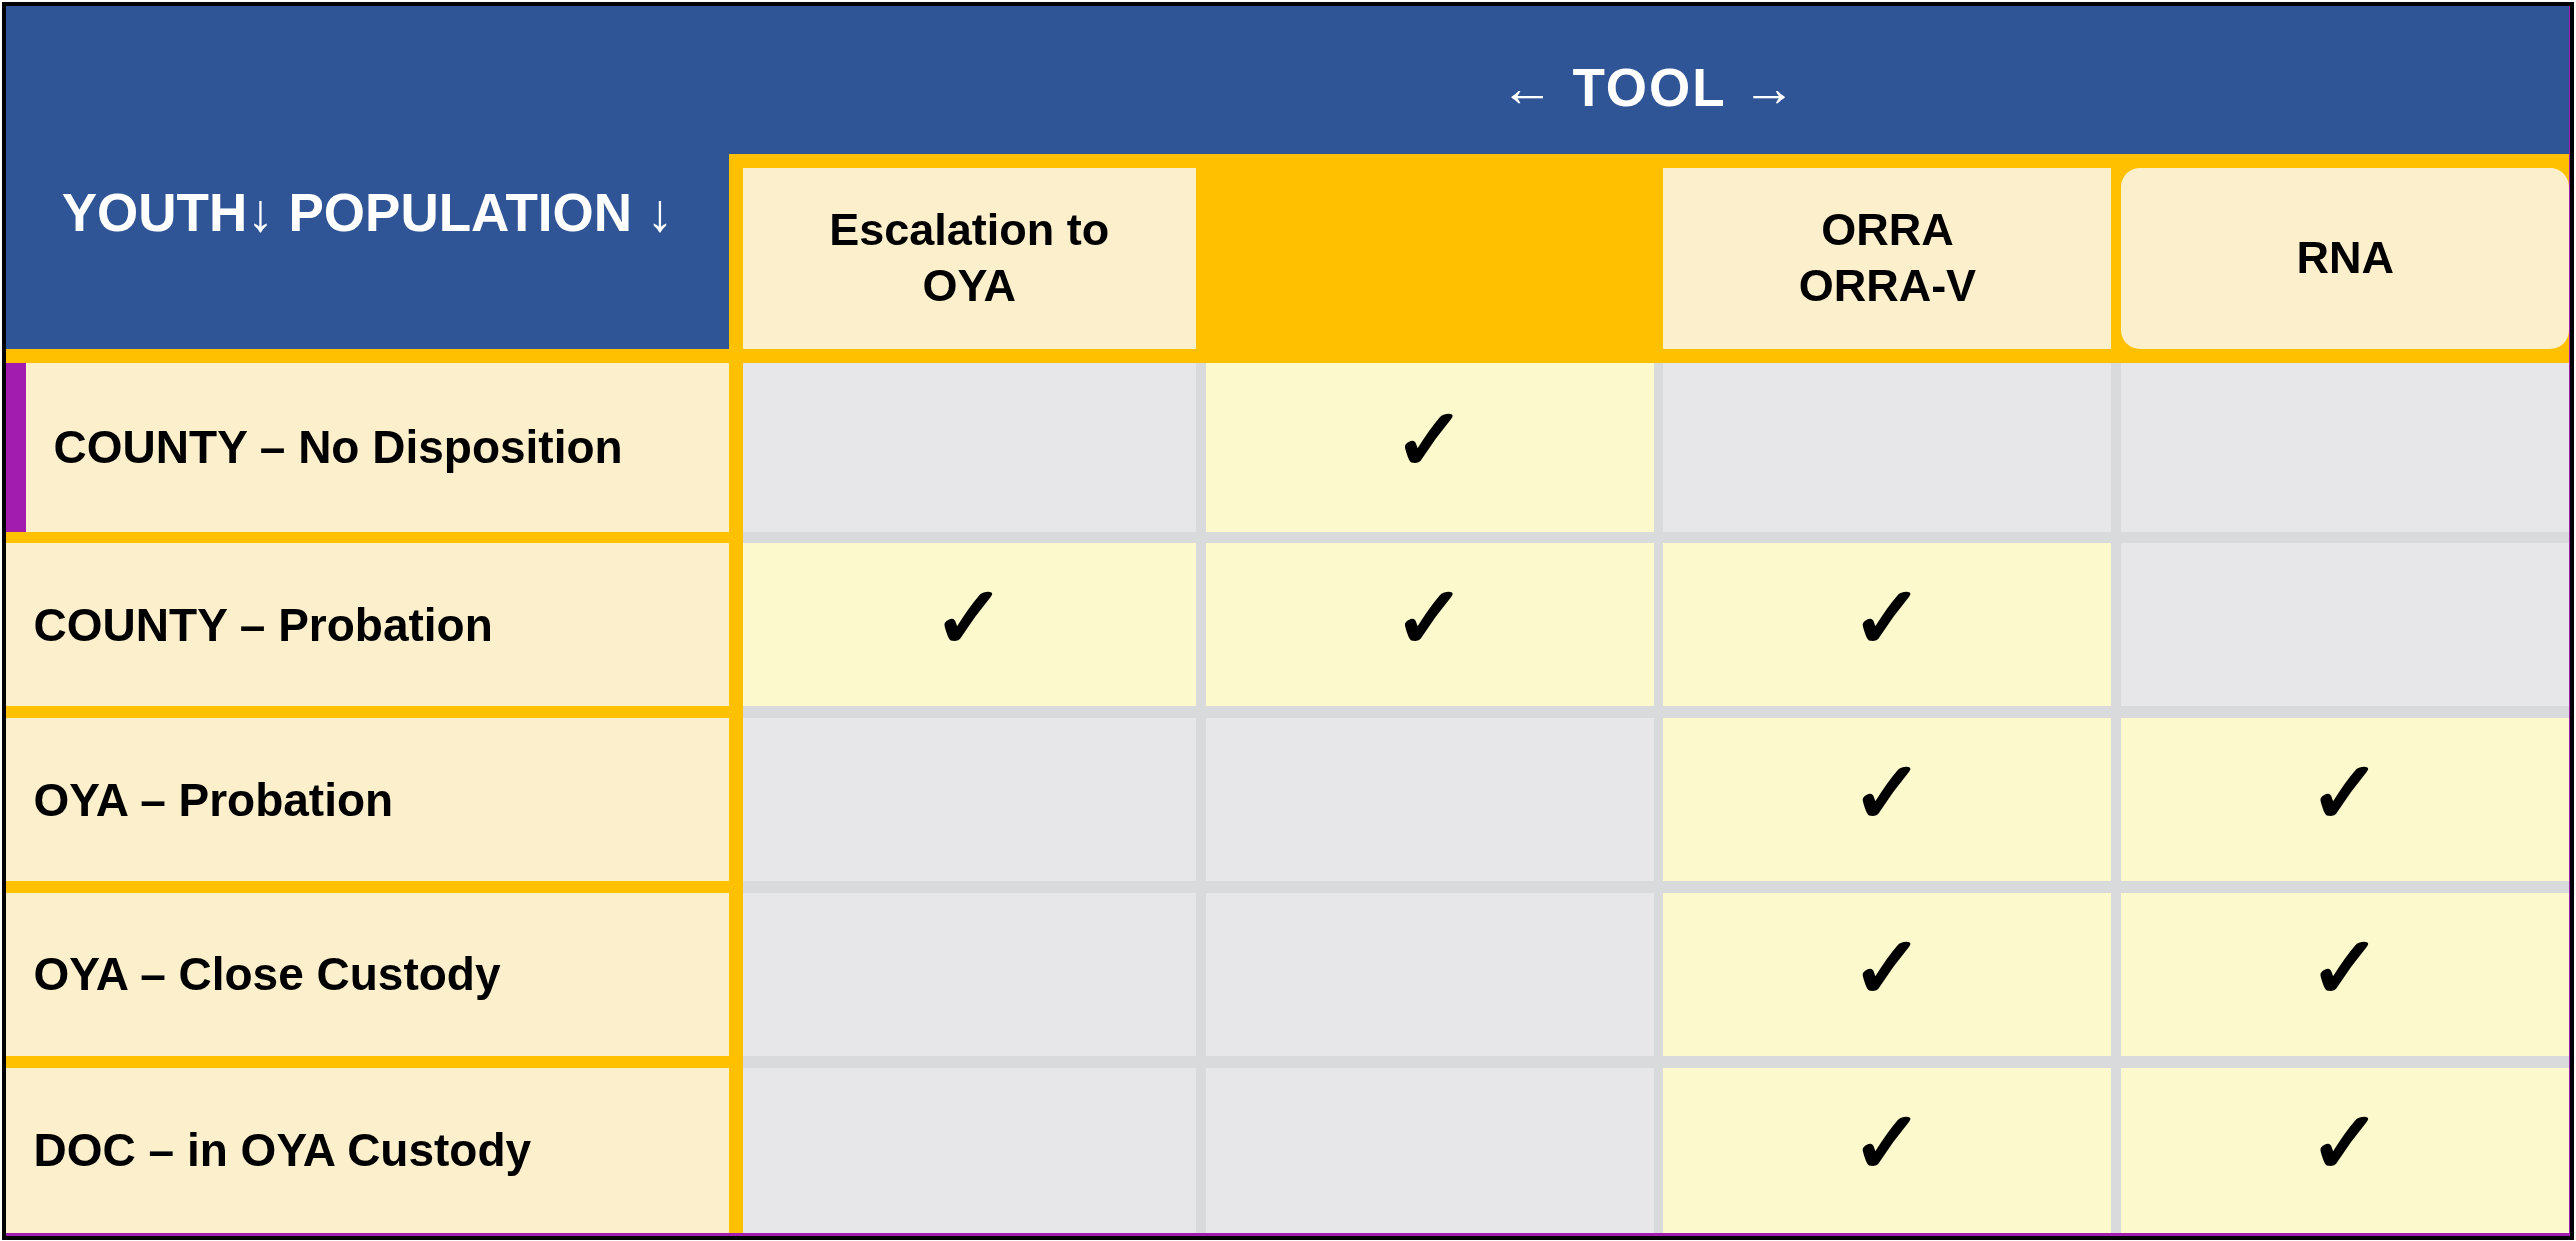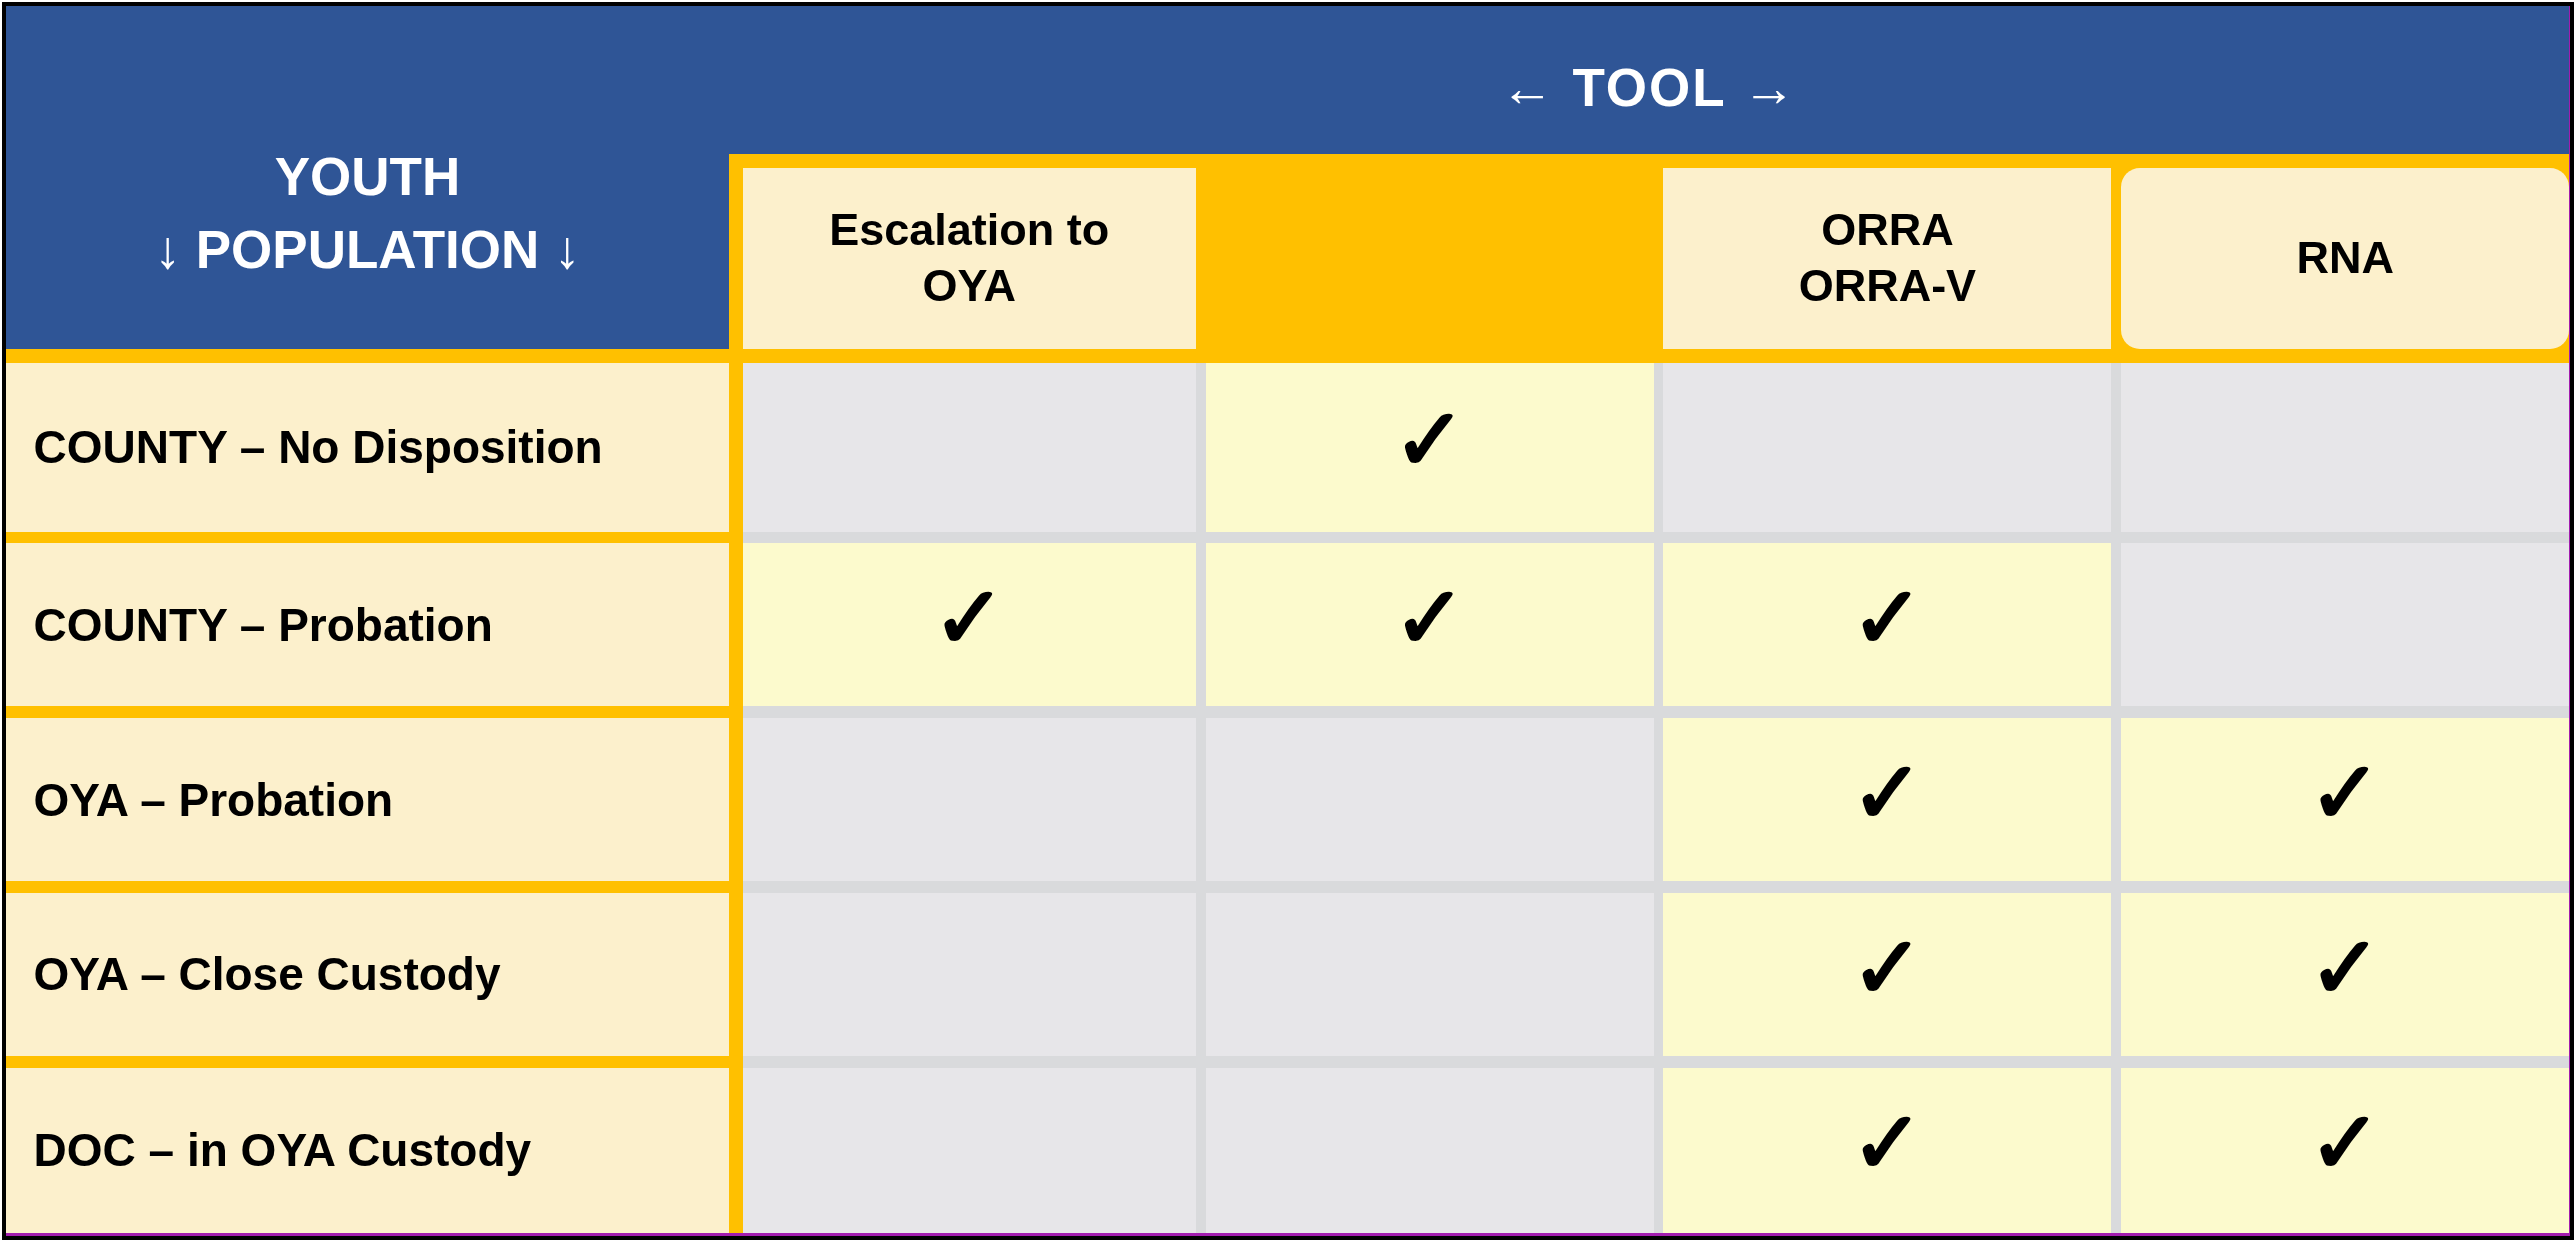--- a/index.html
+++ b/index.html
@@ -40,38 +40,38 @@
   .gold-hband{grid-column:1/2;background:var(--border-gold);}
   .ghb1{grid-row:6/7;} .ghb2{grid-row:8/9;} .ghb3{grid-row:10/11;} .ghb4{grid-row:12/13;}
   
   .tool-label{
     grid-area:1/2/2/10;z-index:2;
     display:flex;align-items:center;justify-content:center;
     color:#ffffff;font-size:53px;letter-spacing:2px;padding-top:15.7px;
   }
   .corner-label{
     grid-area:1/1/4/2;z-index:2;
-    display:flex;flex-direction:column;align-items:center;justify-content:center;
+    display:flex;flex-direction:row;align-items:center;justify-content:center;
     padding-top:71px;
     color:#ffffff;font-size:53px;line-height:1.38;text-align:center;
   }
   
   .col-head{
     z-index:1;background:var(--label-cream);color:#000;
     display:flex;align-items:center;justify-content:center;
     text-align:center;font-size:45px;line-height:1.25;white-space:pre-line;
   }
   .ch1{grid-area:3/3/4/4;} .ch2{grid-area:3/5/4/6;} .ch3{grid-area:3/7/4/8;} .ch4{grid-area:3/9/4/10;border-radius:19px;}
   
   .row-label{
     grid-column:1/2;background:var(--label-cream);color:#000;
     display:flex;align-items:center;
     font-size:46px;padding-left:27.6px;
   }
-  .rl1{grid-row:5/6;} .rl2{grid-row:7/8;} .rl3{grid-row:9/10;} .rl4{grid-row:11/12;} .rl5{grid-row:13/14;text-align:center;}
+  .rl1{grid-row:5/6;margin-left:20px;} .rl2{grid-row:7/8;} .rl3{grid-row:9/10;} .rl4{grid-row:11/12;} .rl5{grid-row:13/14;text-align:center;}
   
   .cell{
     z-index:1;
     display:flex;align-items:center;justify-content:center;
     font-size:87px;font-weight:bold;color:#000;
     padding-bottom:13.8px;
   }
   .cell.checked{background:var(--checked-yellow);}
   .cell.empty{background:var(--empty-gray);}
   .r1{grid-row:5/6;} .r2{grid-row:7/8;} .r3{grid-row:9/10;} .r4{grid-row:11/12;} .r5{grid-row:13/14;}

